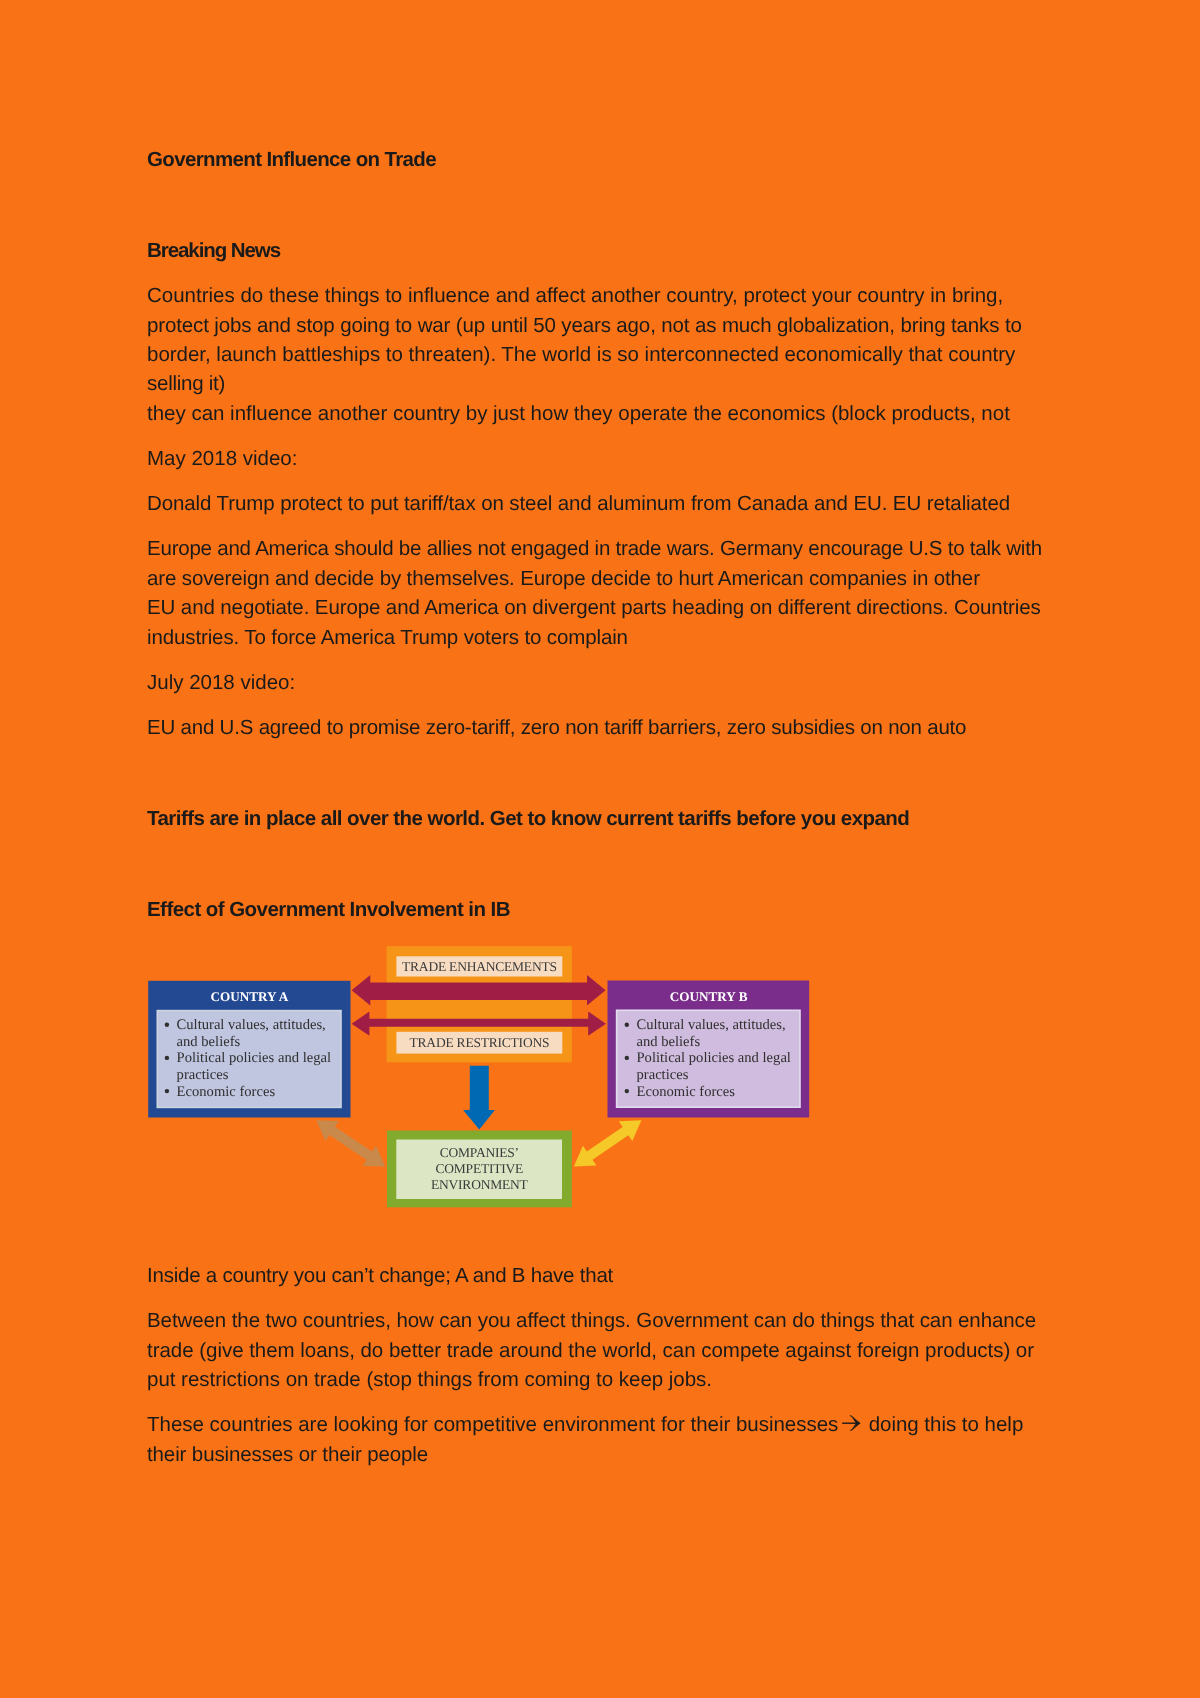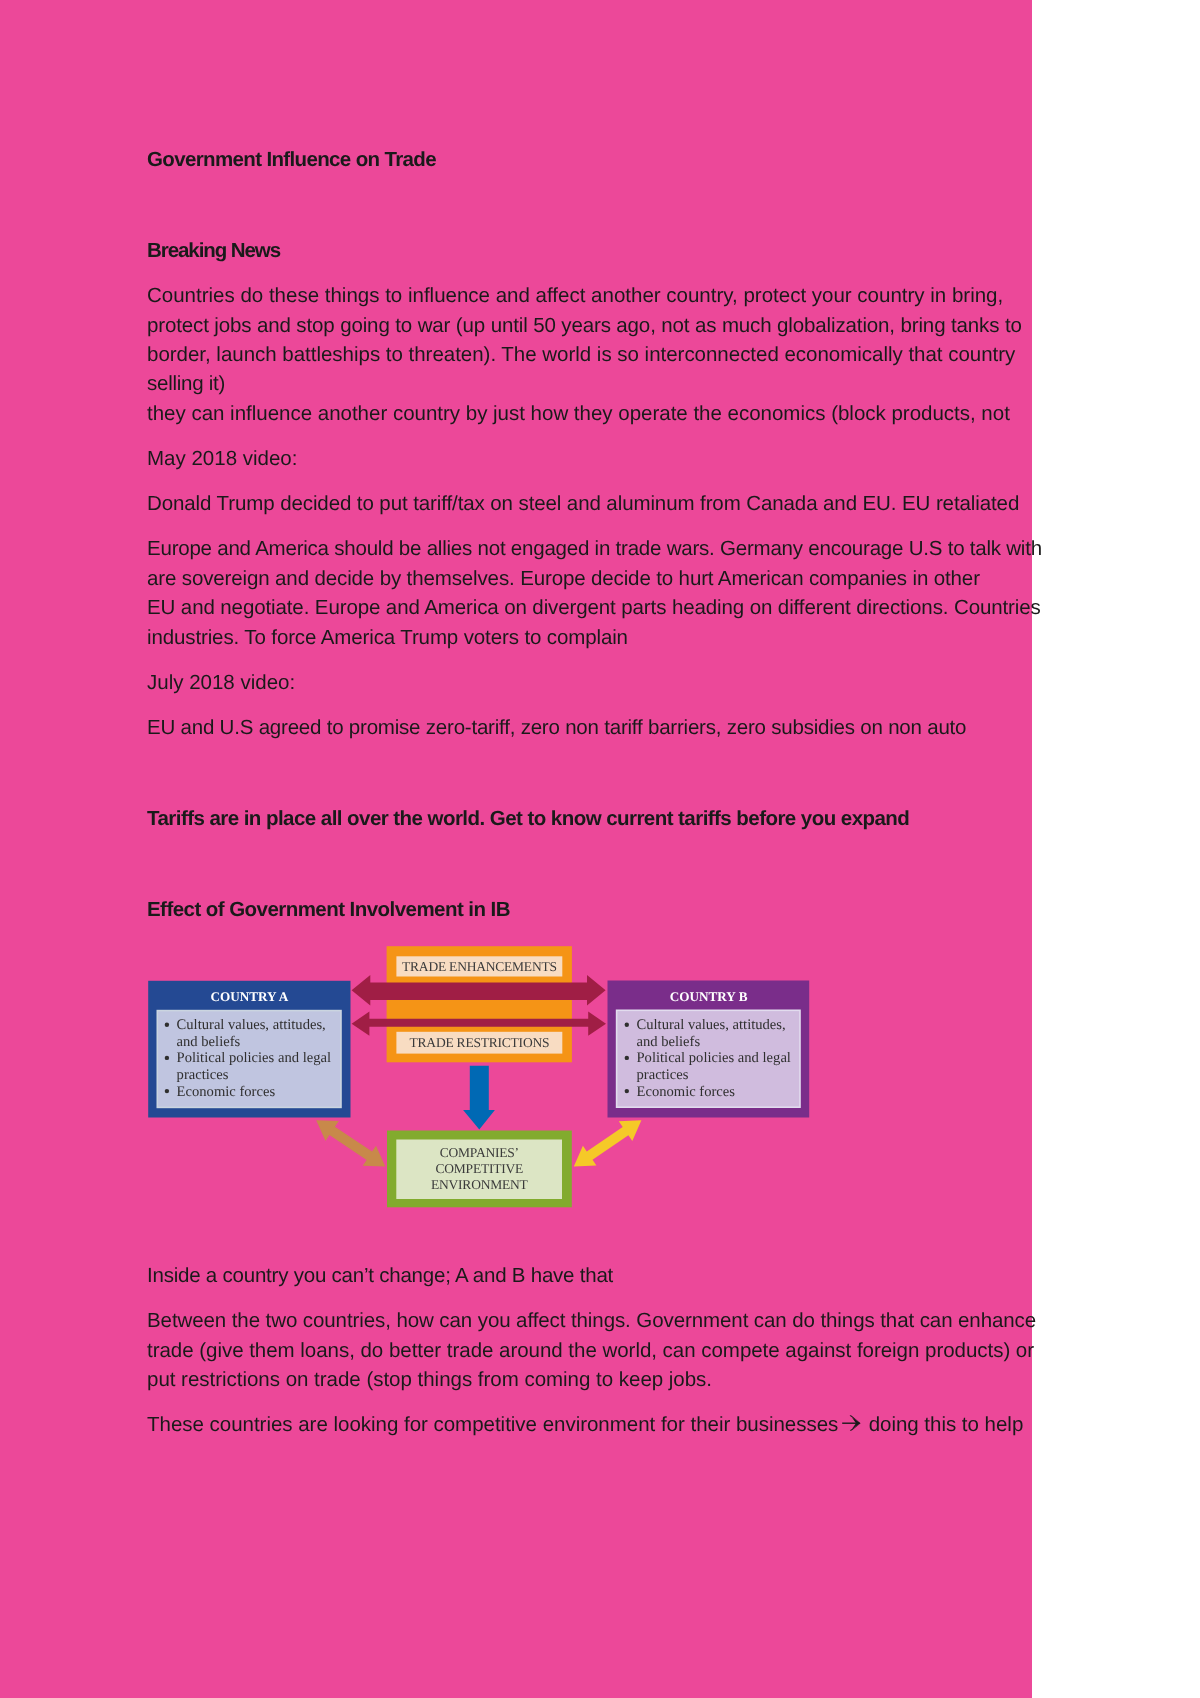--- a/index.html
+++ b/index.html
@@ -1,20 +1,20 @@
 <!DOCTYPE html>
 <html><head>
 <meta charset="utf-8">
 <title>Government Influence on Trade</title>
 <style>
   html,body{margin:0;padding:0;background:#ffffff;}
   body{width:1200px;height:1698px;overflow:hidden;
        font-family:"Liberation Sans",sans-serif;
        -webkit-font-smoothing:antialiased;text-rendering:geometricPrecision;}
-  .page{position:relative;width:1032px;height:1698px;background:#ec4899;}
+  .page{position:relative;width:1200px;height:1698px;background:#f97316;}
   .doc{position:absolute;left:147px;top:145px;width:905px;}
   .ln{font-size:20.5px;transform:translateZ(0);line-height:29.36px;color:#1a1a1a;white-space:pre;}
   .para{margin:0 0 15.9px 0;}
   .bold .ln{font-weight:bold;letter-spacing:-0.55px;}
   .arrowline{white-space:pre;}
   .arrowglyph{display:inline-block;width:19px;height:0;vertical-align:baseline;position:relative;overflow:visible;}
   .arrowglyph svg{position:absolute;left:-1.8px;top:-15.9px;}
   .spacer{height:29.88px;margin:0 0 15.9px 0;}
   
   .fig-caps text{font-family:"Liberation Serif",serif;font-size:13.5px;letter-spacing:-0.22px;fill:#3a3a3a;}
@@ -40,21 +40,21 @@
       <div class="ln">Countries do these things to influence and affect another country, protect your country in bring,</div>
       <div class="ln" style="letter-spacing:-0.13px">protect jobs and stop going to war (up until 50 years ago, not as much globalization, bring tanks to</div>
       <div class="ln" style="letter-spacing:-0.02px">border, launch battleships to threaten). The world is so interconnected economically that country</div>
       <div class="ln" style="letter-spacing:-0.25px">selling it)</div>
       <div class="ln" style="letter-spacing:-0.01px">they can influence another country by just how they operate the economics (block products, not</div>
     </div>
     <div class="para">
       <div class="ln">May 2018 video:</div>
     </div>
     <div class="para">
-      <div class="ln" style="letter-spacing:-0.1px">Donald Trump decided to put tariff/tax on steel and aluminum from Canada and EU. EU retaliated</div>
+      <div class="ln" style="letter-spacing:-0.1px">Donald Trump protect to put tariff/tax on steel and aluminum from Canada and EU. EU retaliated</div>
     </div>
     <div class="para">
       <div class="ln" style="letter-spacing:-0.22px">Europe and America should be allies not engaged in trade wars. Germany encourage U.S to talk with</div>
       <div class="ln" style="letter-spacing:-0.13px">are sovereign and decide by themselves. Europe decide to hurt American companies in other</div>
       <div class="ln" style="letter-spacing:-0.11px">EU and negotiate. Europe and America on divergent parts heading on different directions. Countries</div>
       <div class="ln" style="letter-spacing:-0.12px">industries. To force America Trump voters to complain</div>
     </div>
     <div class="para">
       <div class="ln">July 2018 video:</div>
     </div>
@@ -143,15 +143,16 @@
       <div class="ln" style="letter-spacing:-0.09px">Between the two countries, how can you affect things. Government can do things that can enhance</div>
       <div class="ln" style="letter-spacing:-0.03px">trade (give them loans, do better trade around the world, can compete against foreign products) or</div>
       <div class="ln" style="letter-spacing:-0.02px">put restrictions on trade (stop things from coming to keep jobs.</div>
     </div>
     <div class="para">
       <div class="ln arrowline" style="letter-spacing:-0.02px"><span>These countries are looking for competitive environment for their businesses </span><span class="arrowglyph"><svg viewBox="0 0 19 16" width="19" height="16">
               <path d="M 0.2 7.5 L 17.5 7.5 L 17.5 8.9 L 0.2 8.9 Z" fill="#1a1a1a"></path>
               <path d="M 7.6 0.4 L 18.6 8.2 L 7.8 15.6 L 9.8 15.6 L 18.6 8.2 L 9.4 0.4 Z" fill="#1a1a1a"></path>
               <path d="M 7.6 0.4 L 18.6 8.2 L 14.0 8.2 L 8.6 0.4 Z M 7.8 15.6 L 18.6 8.2 L 14.0 8.2 L 8.8 15.6 Z" fill="#1a1a1a"></path>
             </svg></span><span> doing this to help</span></div>
+      <div class="ln" style="letter-spacing:-0.12px">their businesses or their people</div>
     </div>
   </div>
 </div>
 
 </body></html>

